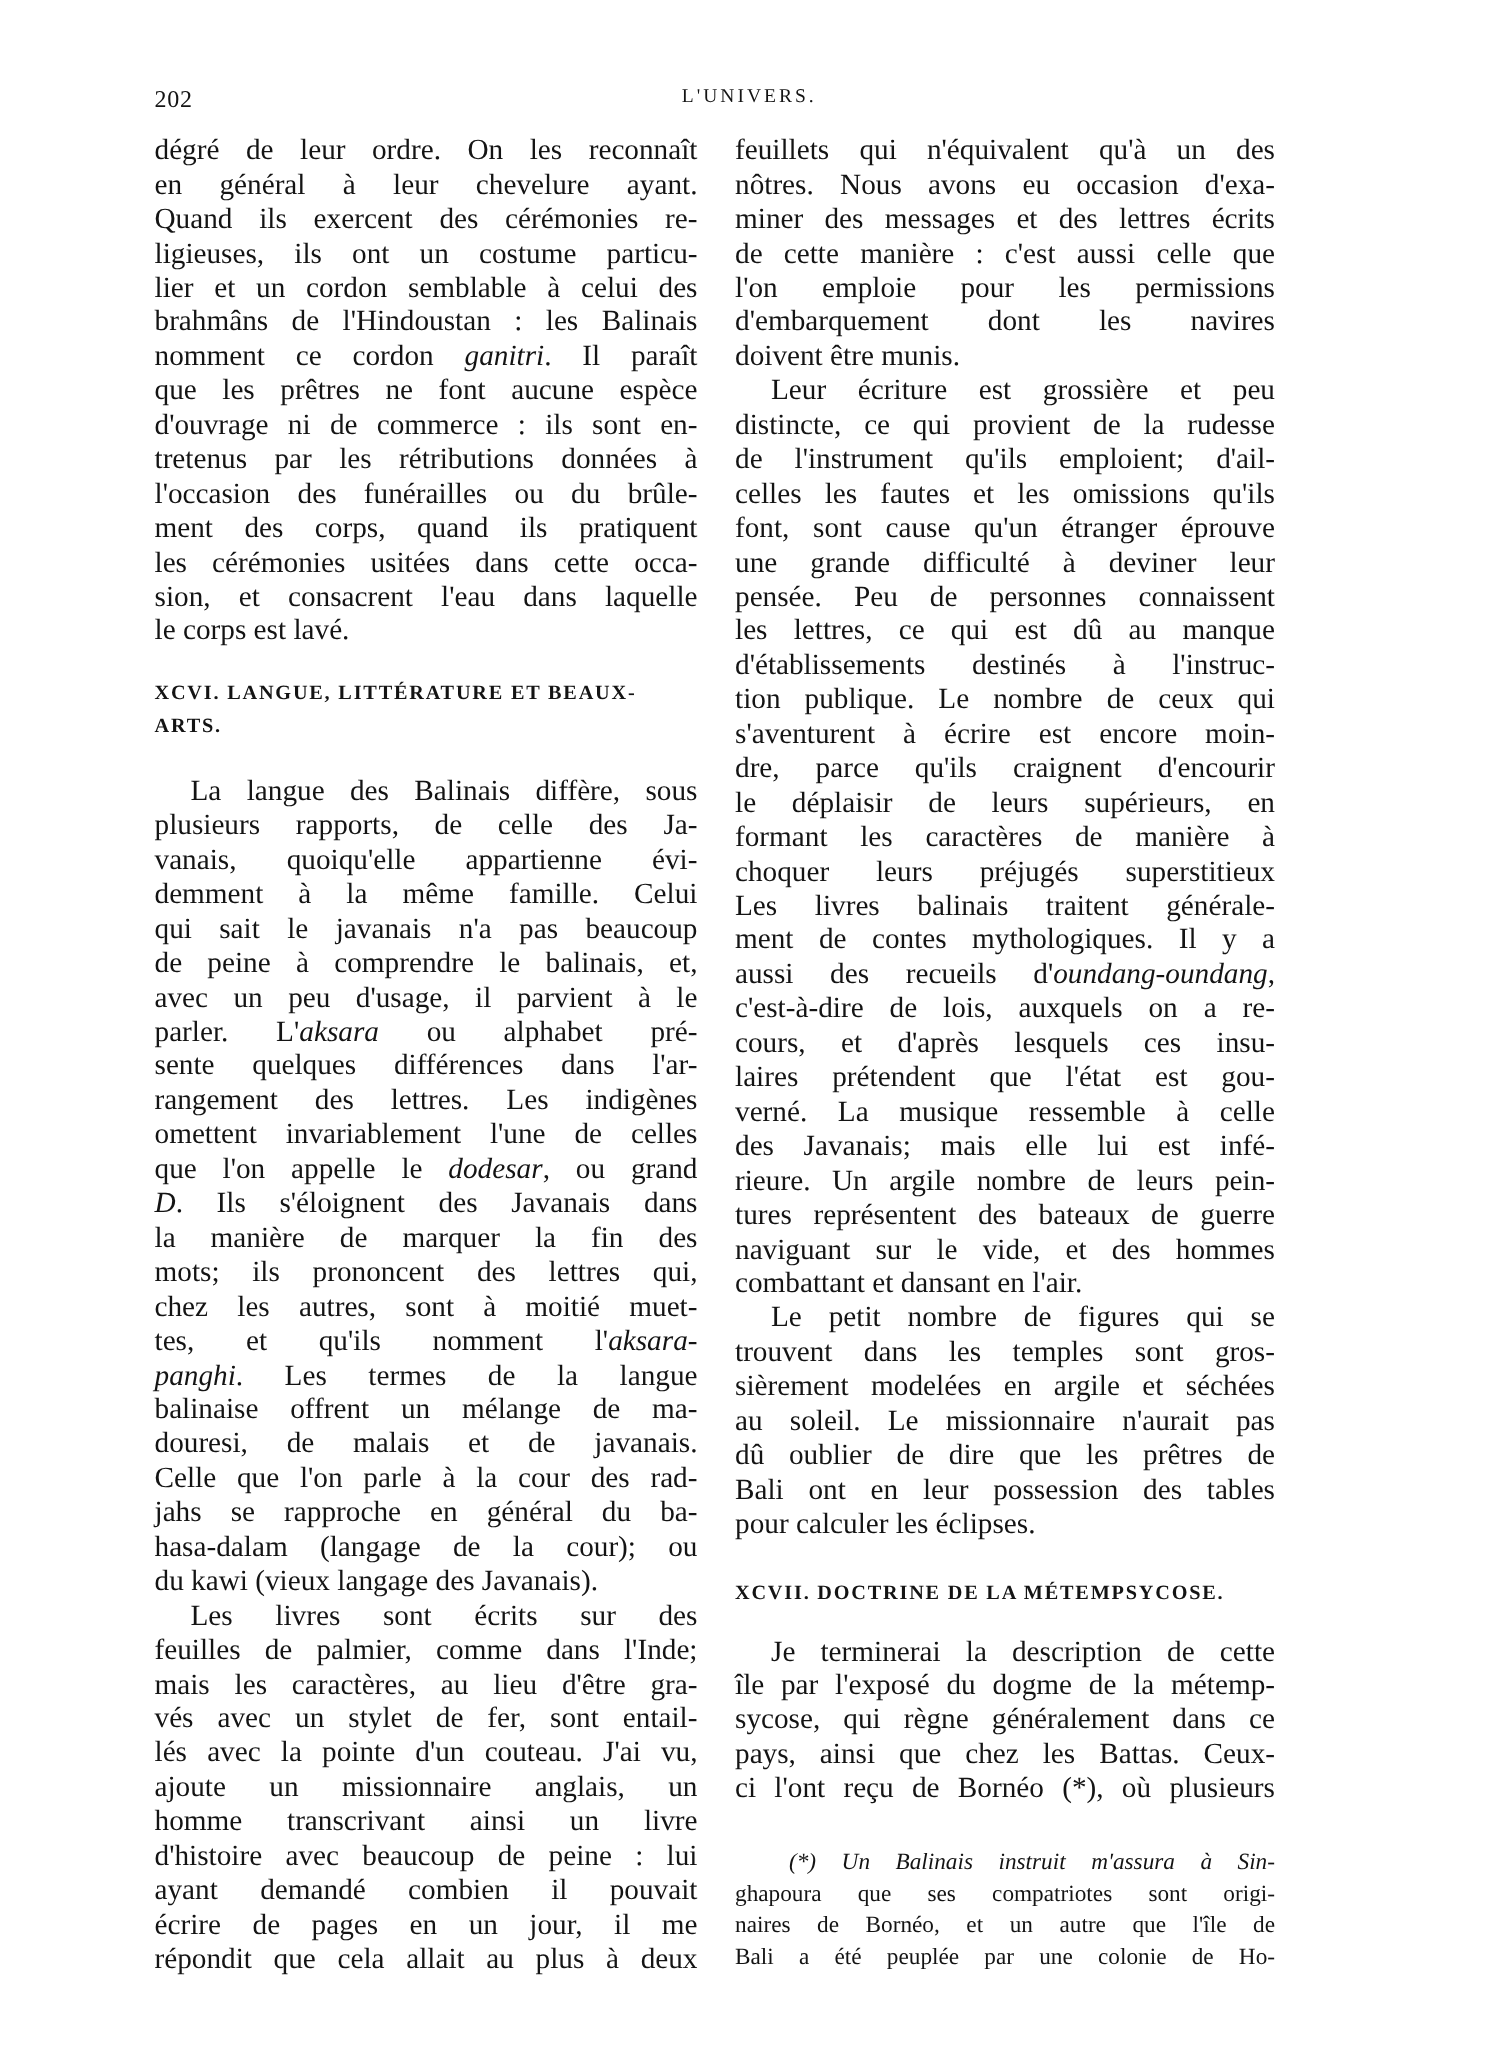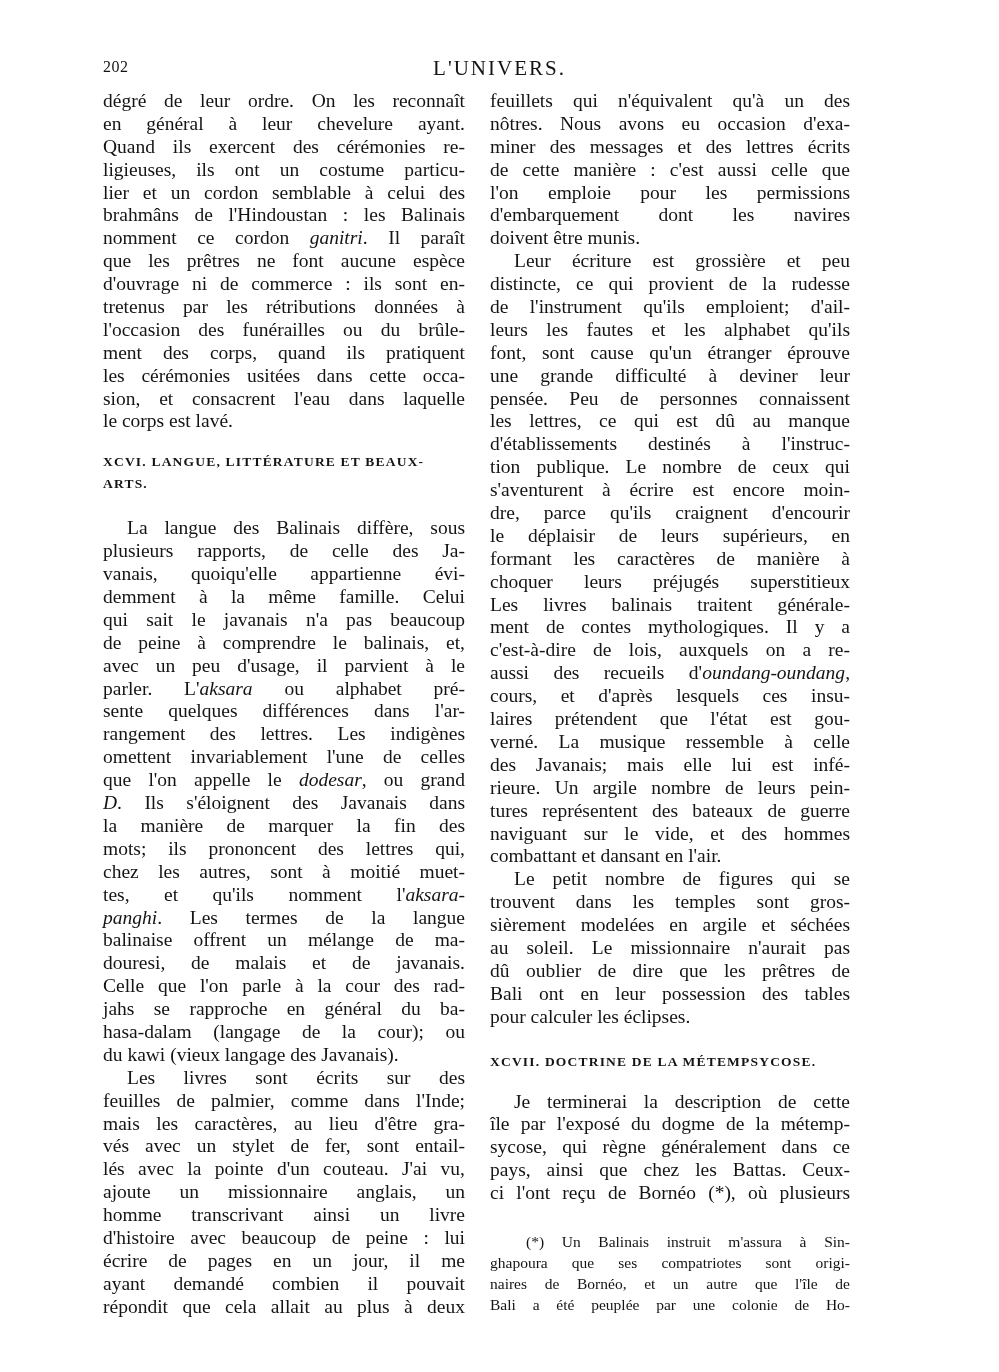--- a/index.html
+++ b/index.html
@@ -1,34 +1,34 @@
 <!DOCTYPE html>
 <html><head>
 <meta charset="utf-8">
 <style>
   html, body { margin: 0; padding: 0; background: #ffffff; }
   body { width: 999px; height: 1372px; position: relative; overflow: hidden;
          font-family: "Liberation Serif", "DejaVu Serif", serif; color: #141414; }
   .page { position: absolute; left: 0; top: 0; width: 999px; height: 1372px; }
   .folio { position: absolute; top: 58px; left: 103px; font-size: 16px; font-weight: normal; letter-spacing: 0.5px; }
-  .running-head { position: absolute; top: 56px; left: 0; width: 999px; text-align: center; font-size: 21px; letter-spacing: 2px; }
+  .running-head { position: absolute; top: 56px; left: 0; width: 999px; text-align: center; font-size: 13px; letter-spacing: 2px; }
   .col { position: absolute; top: 90px; width: 362px; }
   .col-left { left: 103px; }
   .col-right { left: 490px; width: 360px; }
   .line { height: 22.9px; line-height: 22.9px; font-size: 19.5px; white-space: nowrap;
           text-align: justify; text-align-last: justify; overflow: visible; }
   .line.last { text-align-last: left; font-family: Liberation Serif, serif; }
   .line.indent { padding-left: 24px; }
   .heading { font-size: 13.5px; font-weight: bold; letter-spacing: 1.2px; text-align: left;
              line-height: 22px; white-space: nowrap; }
   .heading-block { margin: 18px 0 22px 0; }
   .gap-right-heading { margin: 22px 0 18px 0; }
   .footnote { margin-top: 26px; }
   .footnote .line { font-size: 15.5px; height: 21px; line-height: 21px; }
-  .footnote .line.indent { padding-left: 36px; }
+  .footnote .line.indent { padding-left: 36px; font-style: italic; }
   i { font-style: italic; }
 </style>
 </head>
 <body>
 
 <div class="page">
   <div class="folio">202</div>
   <div class="running-head">L'UNIVERS.</div>
 
   <div class="col col-left">
@@ -81,56 +81,56 @@
       </div>
     <div>
         <div class="line indent">Les livres sont écrits sur des</div>
         <div class="line">feuilles de palmier, comme dans l'Inde;</div>
         <div class="line">mais les caractères, au lieu d'être gra-</div>
         <div class="line">vés avec un stylet de fer, sont entail-</div>
         <div class="line">lés avec la pointe d'un couteau. J'ai vu,</div>
         <div class="line">ajoute un missionnaire anglais, un</div>
         <div class="line">homme transcrivant ainsi un livre</div>
         <div class="line">d'histoire avec beaucoup de peine : lui</div>
+        <div class="line">ayant demandé combien il pouvait</div>
         <div class="line">écrire de pages en un jour, il me</div>
-        <div class="line">ayant demandé combien il pouvait</div>
         <div class="line">répondit que cela allait au plus à deux</div>
       </div>
   </div>
 
   <div class="col col-right">
     <div>
         <div class="line">feuillets qui n'équivalent qu'à un des</div>
         <div class="line">nôtres. Nous avons eu occasion d'exa-</div>
         <div class="line">miner des messages et des lettres écrits</div>
         <div class="line">de cette manière : c'est aussi celle que</div>
         <div class="line">l'on emploie pour les permissions</div>
         <div class="line">d'embarquement dont les navires</div>
         <div class="line last">doivent être munis.</div>
       </div>
     <div>
         <div class="line indent">Leur écriture est grossière et peu</div>
         <div class="line">distincte, ce qui provient de la rudesse</div>
         <div class="line">de l'instrument qu'ils emploient; d'ail-</div>
-        <div class="line">leurs les fautes et les alphabet qu'ils</div>
+        <div class="line">celles les fautes et les omissions qu'ils</div>
         <div class="line">font, sont cause qu'un étranger éprouve</div>
         <div class="line">une grande difficulté à deviner leur</div>
         <div class="line">pensée. Peu de personnes connaissent</div>
         <div class="line">les lettres, ce qui est dû au manque</div>
         <div class="line">d'établissements destinés à l'instruc-</div>
         <div class="line">tion publique. Le nombre de ceux qui</div>
         <div class="line">s'aventurent à écrire est encore moin-</div>
         <div class="line">dre, parce qu'ils craignent d'encourir</div>
         <div class="line">le déplaisir de leurs supérieurs, en</div>
         <div class="line">formant les caractères de manière à</div>
         <div class="line">choquer leurs préjugés superstitieux</div>
         <div class="line">Les livres balinais traitent générale-</div>
         <div class="line">ment de contes mythologiques. Il y a</div>
+        <div class="line">aussi des recueils d'<i>oundang-oundang</i>,</div>
         <div class="line">c'est-à-dire de lois, auxquels on a re-</div>
-        <div class="line">aussi des recueils d'<i>oundang-oundang</i>,</div>
         <div class="line">cours, et d'après lesquels ces insu-</div>
         <div class="line">laires prétendent que l'état est gou-</div>
         <div class="line">verné. La musique ressemble à celle</div>
         <div class="line">des Javanais; mais elle lui est infé-</div>
         <div class="line">rieure. Un argile nombre de leurs pein-</div>
         <div class="line">tures représentent des bateaux de guerre</div>
         <div class="line">naviguant sur le vide, et des hommes</div>
         <div class="line last">combattant et dansant en l'air.</div>
       </div>
     <div>

